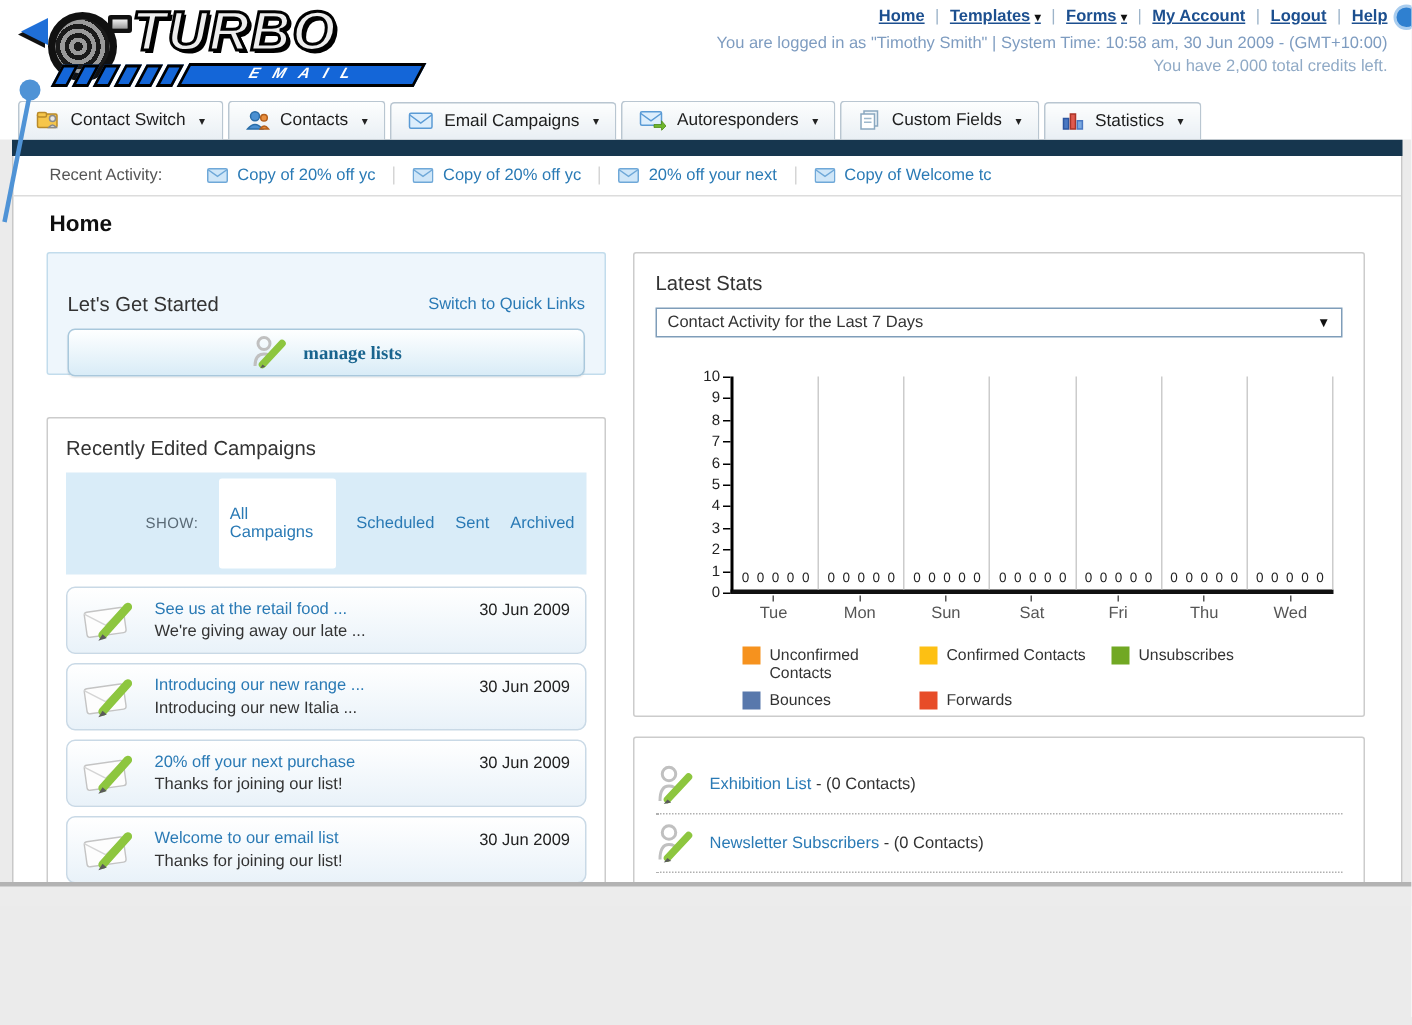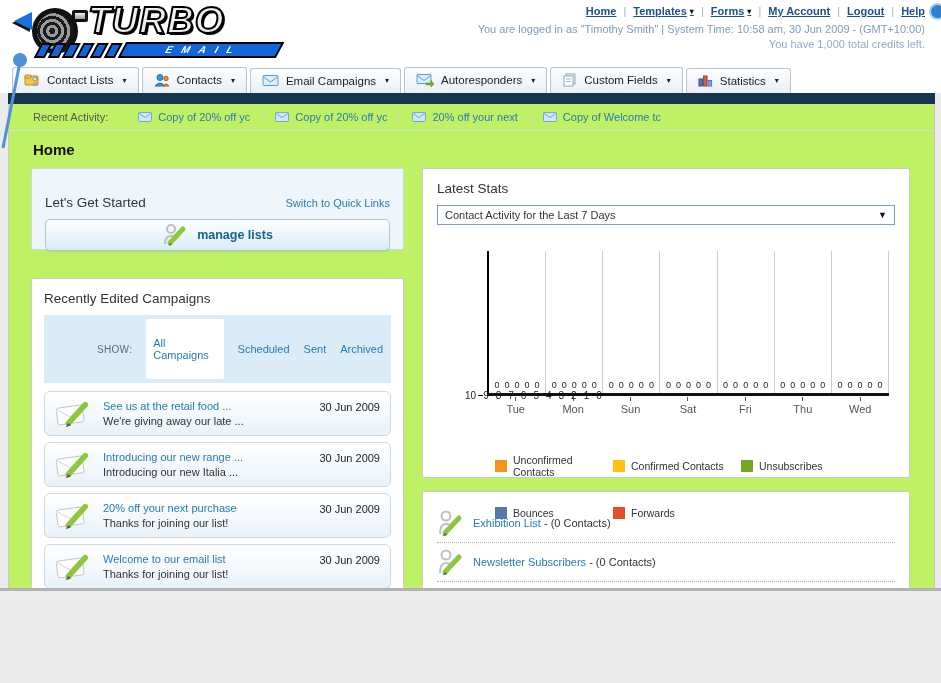--- a/index.html
+++ b/index.html
@@ -44,21 +44,21 @@
            border-radius: 50%; background: #2f80d0; border: 2px solid #a9cdef; }
   
   .tabbar { position: absolute; left: 12px; bottom: 0; display: flex; gap: 3px; align-items: flex-end; }
   .tab { border: 1px solid #b9c6d1; border-bottom: none; border-radius: 3px 3px 0 0;
          background: linear-gradient(#fdfefe, #e9eff4); padding: 5px 11px 6px;
          display: flex; gap: 7px; align-items: center; font-size: 11.5px; color: #1d1d1d; cursor: pointer; }
   .tab svg { display: block; }
   .tab-caret { font-size: 8px; color: #222; margin-left: 2px; }
   .navybar { height: 11px; background: #16364e; margin: 0 6px 0 8px; }
   
-  .content { margin: 0 6px 0 8px; background: #bef264; border-left: 1px solid #c8c8c8;
+  .content { margin: 0 6px 0 8px; background: #ffffff; border-left: 1px solid #c8c8c8;
              border-right: 1px solid #c8c8c8; height: 484px; overflow: hidden; }
   .footer { height: 16px; background: #ececec; border-top: 3px solid #b3b3b3; margin-top: 0; }
   
   .recent-bar { height: 27px; display: flex; align-items: center; padding-left: 24px;
                 border-bottom: 1px solid #dcdcdc; }
   .recent-label { color: #555; margin-right: 18px; }
   .recent-item { display: flex; align-items: center; gap: 6px; padding: 0 12px;
                  border-right: 1px solid #d5d5d5; color: #2a7ab5; cursor: pointer; white-space: nowrap; }
   .recent-item:last-child { border-right: none; }
   
@@ -70,21 +70,21 @@
   .panel { background: #fff; border: 1px solid #ccc; border-radius: 2px; }
   .panel-title { font-size: 13.5px; color: #333; }
   
   .gs-panel { background: #eef6fc; border: 1px solid #c2dcec; height: 82px; padding: 26px 13px; }
   .gs-top { display: flex; justify-content: space-between; align-items: center; }
   .gs-link { color: #2a7ab5; cursor: pointer; }
   .gs-buttons { display: flex; gap: 14px; margin-top: 9px; }
   .btn-blue { flex: 1; height: 32px; border: 1px solid #a9c8dc; border-radius: 5px;
               background: linear-gradient(#feffff, #d9ecf7); color: #19648e; font-weight: bold;
               font-size: 12.5px; display: flex; align-items: center; justify-content: center; gap: 9px;
-              cursor: pointer; box-shadow: 0 1px 1px rgba(0,0,0,.08); }
+              cursor: pointer; box-shadow: 0 1px 1px rgba(0,0,0,.08); font-family: Liberation Serif, serif; }
   
   .camp-panel { margin-top: 28px; padding: 12px 12px 14px; }
   .filter-bar { background: #d9ecf8; margin-top: 9px; padding: 4px 8px; display: flex;
                 align-items: center; gap: 14px; }
   .show-label { font-size: 10px; color: #5a6a76; letter-spacing: .3px; margin-left: 45px; }
   .filter { color: #2a7ab5; cursor: pointer; }
   .filter.active { background: #fff; padding: 18px 7px; border-radius: 2px; }
   .camp-list { margin-top: 8px; }
   .camp-item { border: 1px solid #c9d9e6; border-radius: 6px;
                background: linear-gradient(#ffffff, #e9f2f9); padding: 6px 10px;
@@ -101,36 +101,36 @@
   .arrow-circle { width: 16px; height: 16px; border-radius: 50%;
                   background: radial-gradient(circle at 35% 30%, #ffc93d, #ef920b);
                   color: #fff; font-size: 10px; line-height: 16px; text-align: center; }
   
   .stats-panel { padding: 12px 14px 10px; height: 310px; }
   .select-box { margin-top: 9px; height: 20px; border: 1px solid #7f9db9; background: #fff;
                 display: flex; align-items: center; justify-content: space-between;
                 padding: 0 7px; cursor: pointer; }
   .select-caret { font-size: 9px; color: #111; }
   .chart-wrap { display: flex; margin-top: 26px; padding-left: 28px; }
-  .y-axis { width: 22px; height: 153px; display: flex; 
+  .y-axis { width: 22px; height: 153px; display: flex; flex-direction: column;
             justify-content: space-between; align-items: flex-end; margin-top: -4px; }
   .ytick { display: flex; align-items: center; gap: 2px; height: 9px; }
   .ytick-label { font-size: 10px; color: #222; }
   .ytick-mark { width: 5px; height: 1px; background: #000; }
   .chart-right { flex: 1; margin-right: 6px; }
   .plot { height: 145px; display: flex; border-left: 2px solid #000; border-bottom: 3px solid #111; }
   .chart-col { flex: 1; border-right: 1px solid #ccc; display: flex; align-items: flex-end;
                justify-content: center; }
   .zeros { display: flex; gap: 5px; font-size: 9px; color: #222; margin-bottom: 3px; }
   .x-labels { display: flex; margin-top: 1px; }
   .xlabel { flex: 1; text-align: center; color: #555; font-size: 11px; }
   .xlabel::before { content: ""; display: block; width: 1px; height: 4px; background: #555; margin: 0 auto 2px; }
   .legend { margin: 16px 0 0 58px; display: grid; grid-template-columns: 118px 128px auto;
             row-gap: 6px; font-size: 10.5px; color: #333; }
-  .legend-item { display: flex; align-items: center; gap: 6px; margin-top: 23px; }
+  .legend-item { display: flex; align-items: flex-start; gap: 6px; }
   .legend-swatch { width: 12px; height: 12px; flex: none; }
   
   .cl-panel { margin-top: 13px; padding: 12px 14px 10px; height: 148px; }
   .cl-title { padding-bottom: 8px; border-bottom: 1px dotted #9f9f9f; }
   .cl-item { display: flex; align-items: center; gap: 10px; padding: 5px 0;
              border-bottom: 1px dotted #b0b0b0; }
   .cl-name { color: #2a7ab5; cursor: pointer; }
   .cl-suffix { color: #333; }
   
   .pin-svg { position: absolute; left: 0; top: 48px; z-index: 5; pointer-events: none; }
@@ -174,33 +174,33 @@
           <span class="nav-caret">▾</span>
         </a>
       <span class="nav-sep">|</span>
       <a>My Account</a>
       <span class="nav-sep">|</span>
       <a>Logout</a>
       <span class="nav-sep">|</span>
       <a>Help</a>
     </div>
     <div class="user-line1">You are logged in as "Timothy Smith" | System Time: 10:58 am, 30 Jun 2009 - (GMT+10:00)</div>
-    <div class="user-line2">You have 1,000 total credits left.</div>
+    <div class="user-line2">You have 2,000 total credits left.</div>
   </div>
   <div class="corner-circle"></div>
 
   <div class="tabbar">
     <div class="tab">
       <svg width="16" height="14" viewBox="0 0 16 14">
         <rect x="1" y="3" width="13" height="9" rx="1" fill="#f6c64a" stroke="#b98a2a"></rect>
         <rect x="1" y="2" width="6" height="3" rx="1" fill="#f6c64a" stroke="#b98a2a"></rect>
         <circle cx="11" cy="6" r="2" fill="#e8e8e8" stroke="#8a8a8a"></circle>
         <path d="M8.5 12 Q11 8.5 13.5 12 Z" fill="#e8e8e8" stroke="#8a8a8a"></path>
       </svg>
-      <span>Contact Lists</span>
+      <span>Contact Switch</span>
       <span class="tab-caret">▾</span>
     </div>
     <div class="tab">
       <svg width="16" height="14" viewBox="0 0 16 14">
         <circle cx="6" cy="4.5" r="3" fill="#4a90d2" stroke="#2a6da8"></circle>
         <path d="M1 13 Q6 7 11 13 Z" fill="#4a90d2" stroke="#2a6da8"></path>
         <circle cx="12" cy="5.5" r="2.2" fill="#e98f3e" stroke="#b35f1d"></circle>
         <path d="M9.5 13 Q12 9 15 13 Z" fill="#e98f3e" stroke="#b35f1d"></path>
       </svg>
       <span>Contacts</span>

